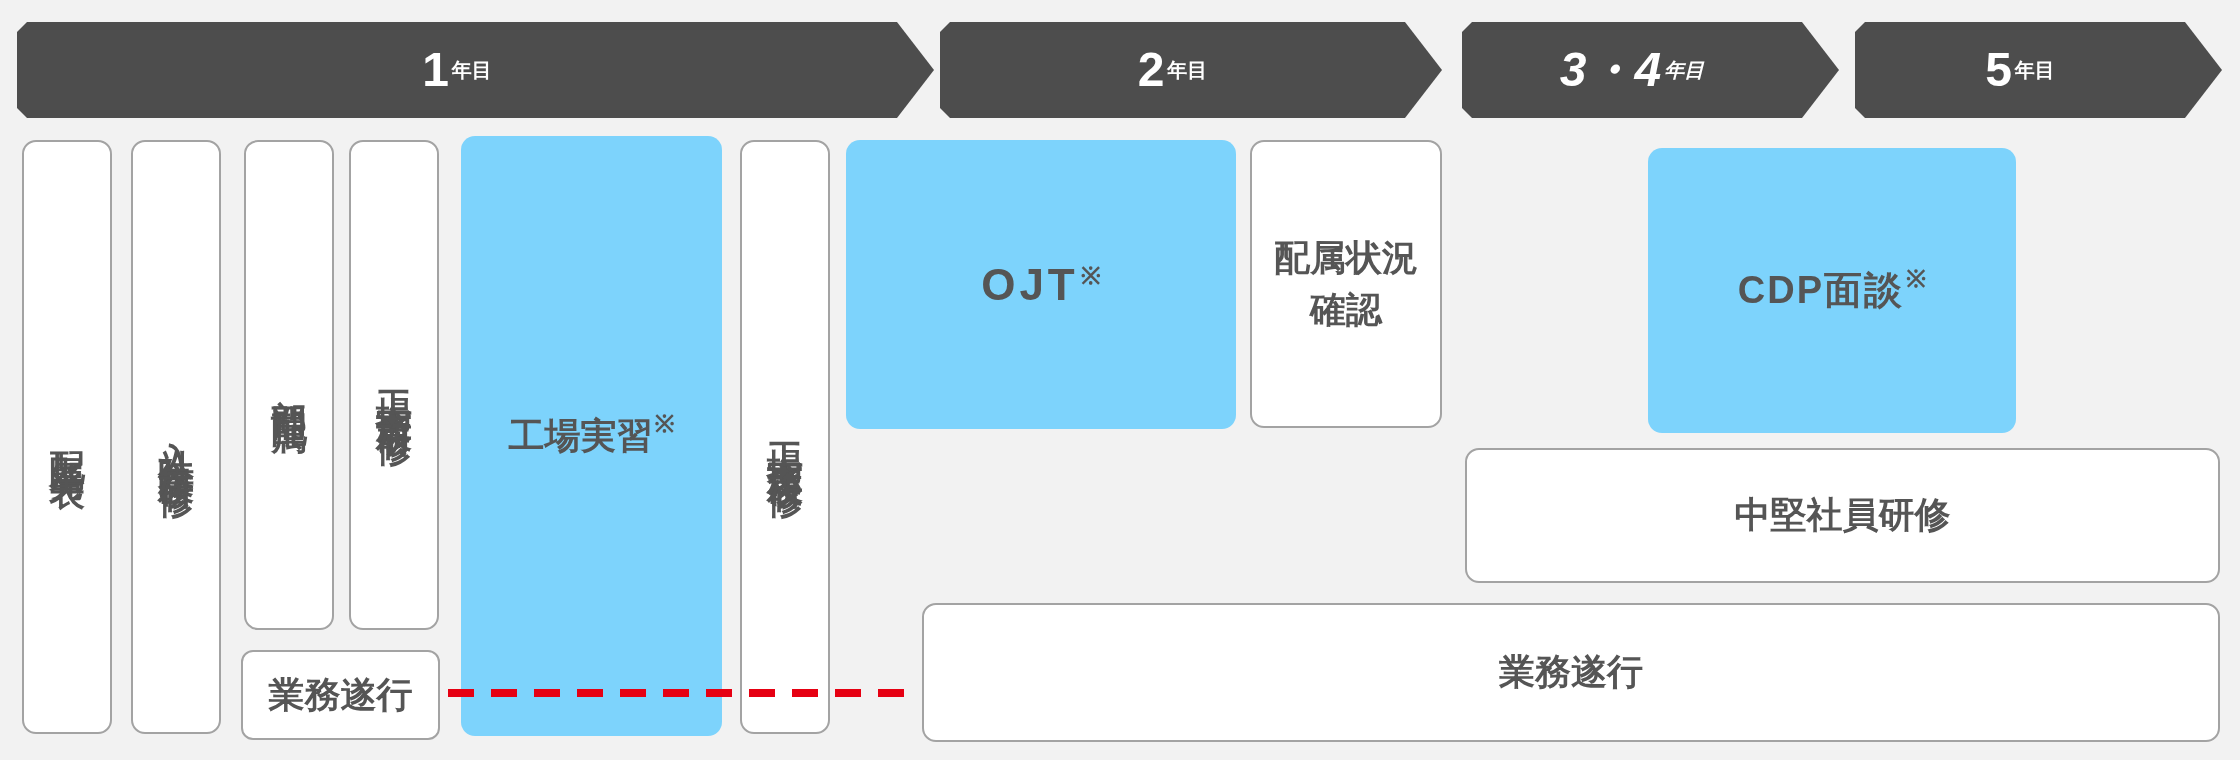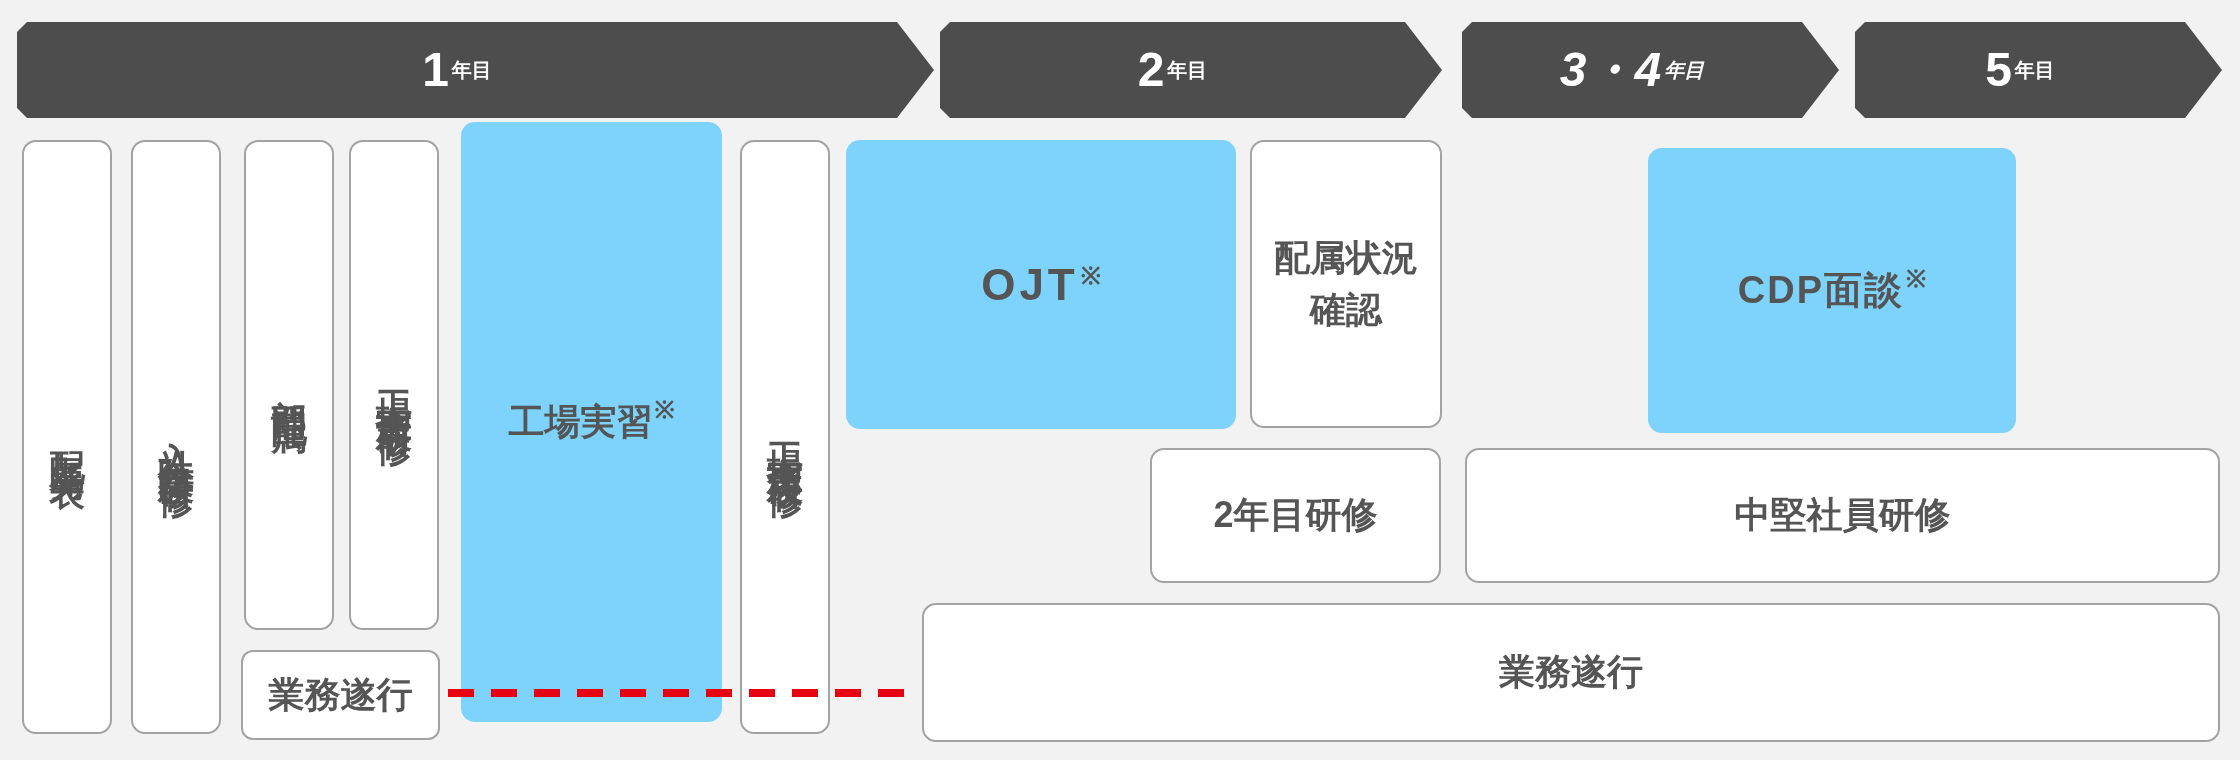--- a/index.html
+++ b/index.html
@@ -151,43 +151,40 @@
   <div class="card white vertical" style="left:131px; top:140px; width:90px; height:594px;">
     <span class="label">入社時集合研修</span>
   </div>
   <div class="card white vertical" style="left:244px; top:140px; width:90px; height:490px;">
     <span class="label">部門配属</span>
   </div>
   <div class="card white vertical" style="left:349px; top:140px; width:90px; height:490px;">
     <span class="label">工場実習前研修</span>
   </div>
 
-  <div class="card pink" style="left:461px; top:122px; width:261px; height:600px;">
+  <div class="card pink" style="left:461px; top:136px; width:261px; height:600px;">
     <span class="label"><span>工場実習</span><span class="note">※</span></span>
   </div>
 
   <div class="card white vertical" style="left:740px; top:140px; width:90px; height:594px;">
     <span class="label">工場実習後研修</span>
   </div>
 
   <div class="card pink" style="left:846px; top:140px; width:390px; height:289px;">
     <span class="latin-label"><span>OJT</span><span class="note">※</span></span>
   </div>
   <div class="card white two-line" style="left:1250px; top:140px; width:192px; height:288px; flex-direction:column;">
     <div class="line">配属状況</div>
     <div class="line">確認</div>
   </div>
 
   <div class="card pink" style="left:1648px; top:148px; width:368px; height:285px;">
     <span class="mixed-label"><span>CDP面談</span><span class="note">※</span></span>
   </div>
 
-  <div class="card white" style="left:1150px; top:448px; width:291px; height:135px;">
-    <span class="label">2年目研修</span>
-  </div>
   <div class="card white" style="left:1465px; top:448px; width:755px; height:135px;">
     <span class="label">中堅社員研修</span>
   </div>
 
   <div class="card white" style="left:241px; top:650px; width:199px; height:90px; border-radius:12px;">
     <span class="label">業務遂行</span>
   </div>
   <div class="card white" style="left:922px; top:603px; width:1298px; height:139px;">
     <span class="label">業務遂行</span>
   </div>

